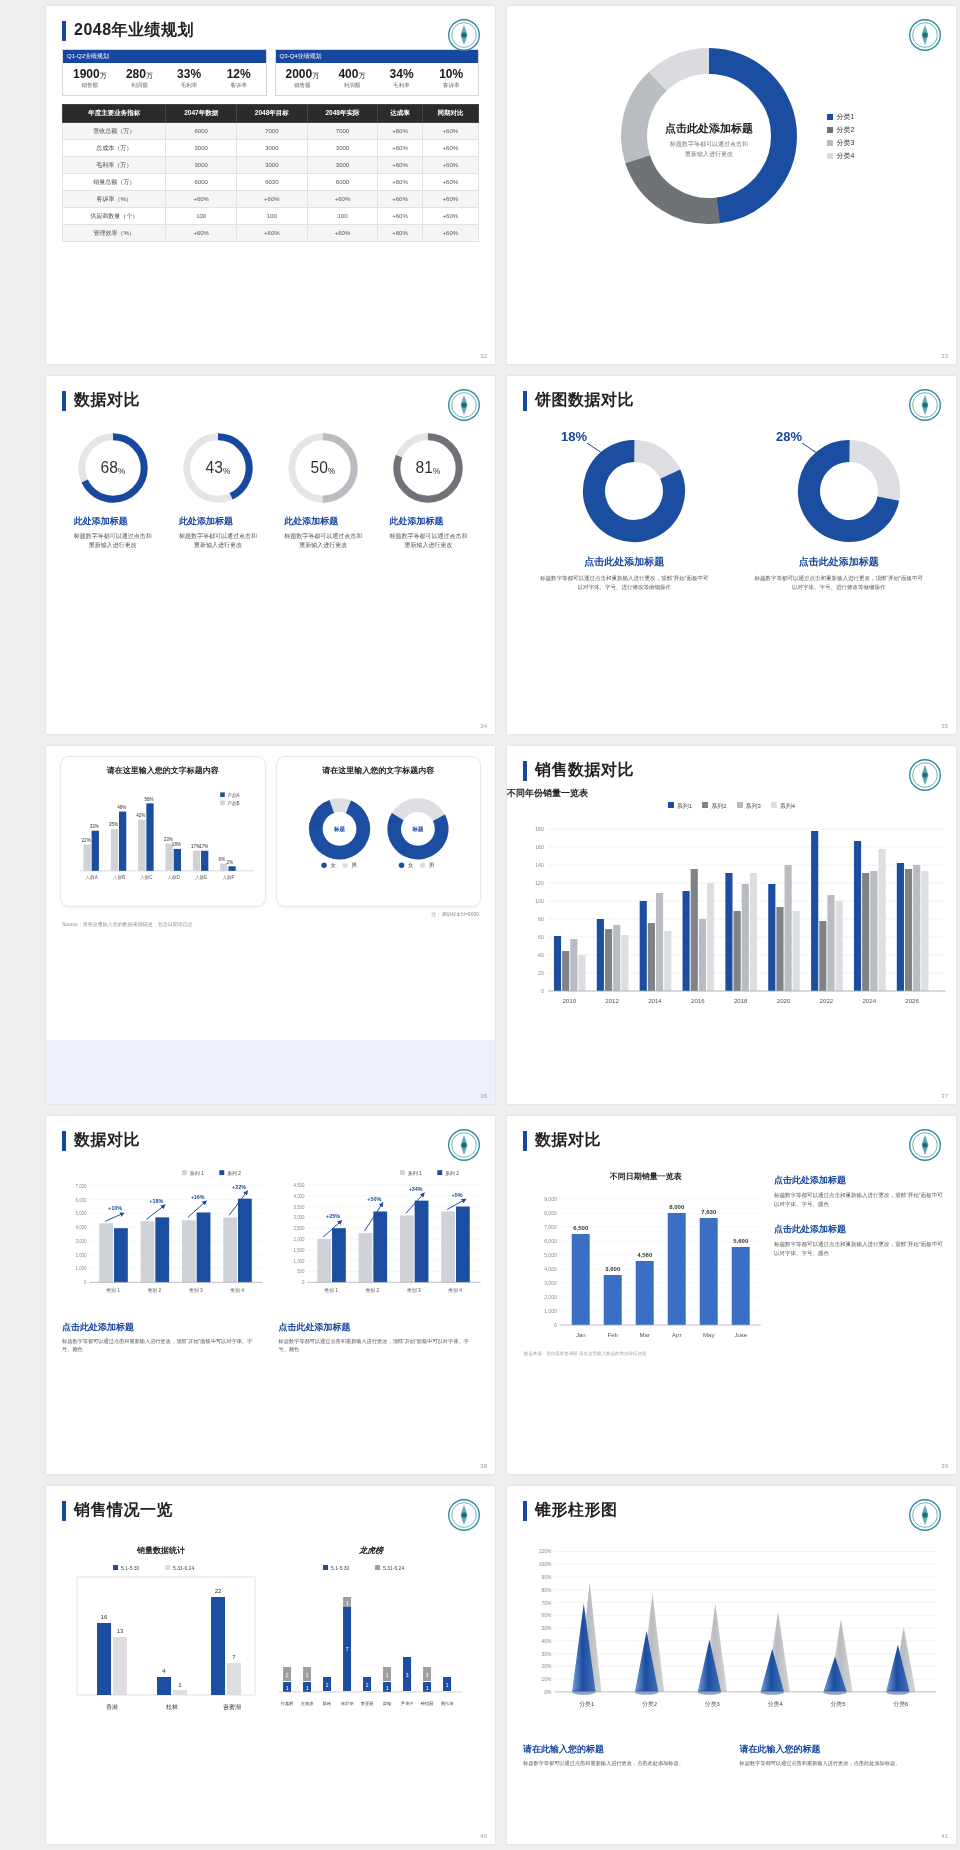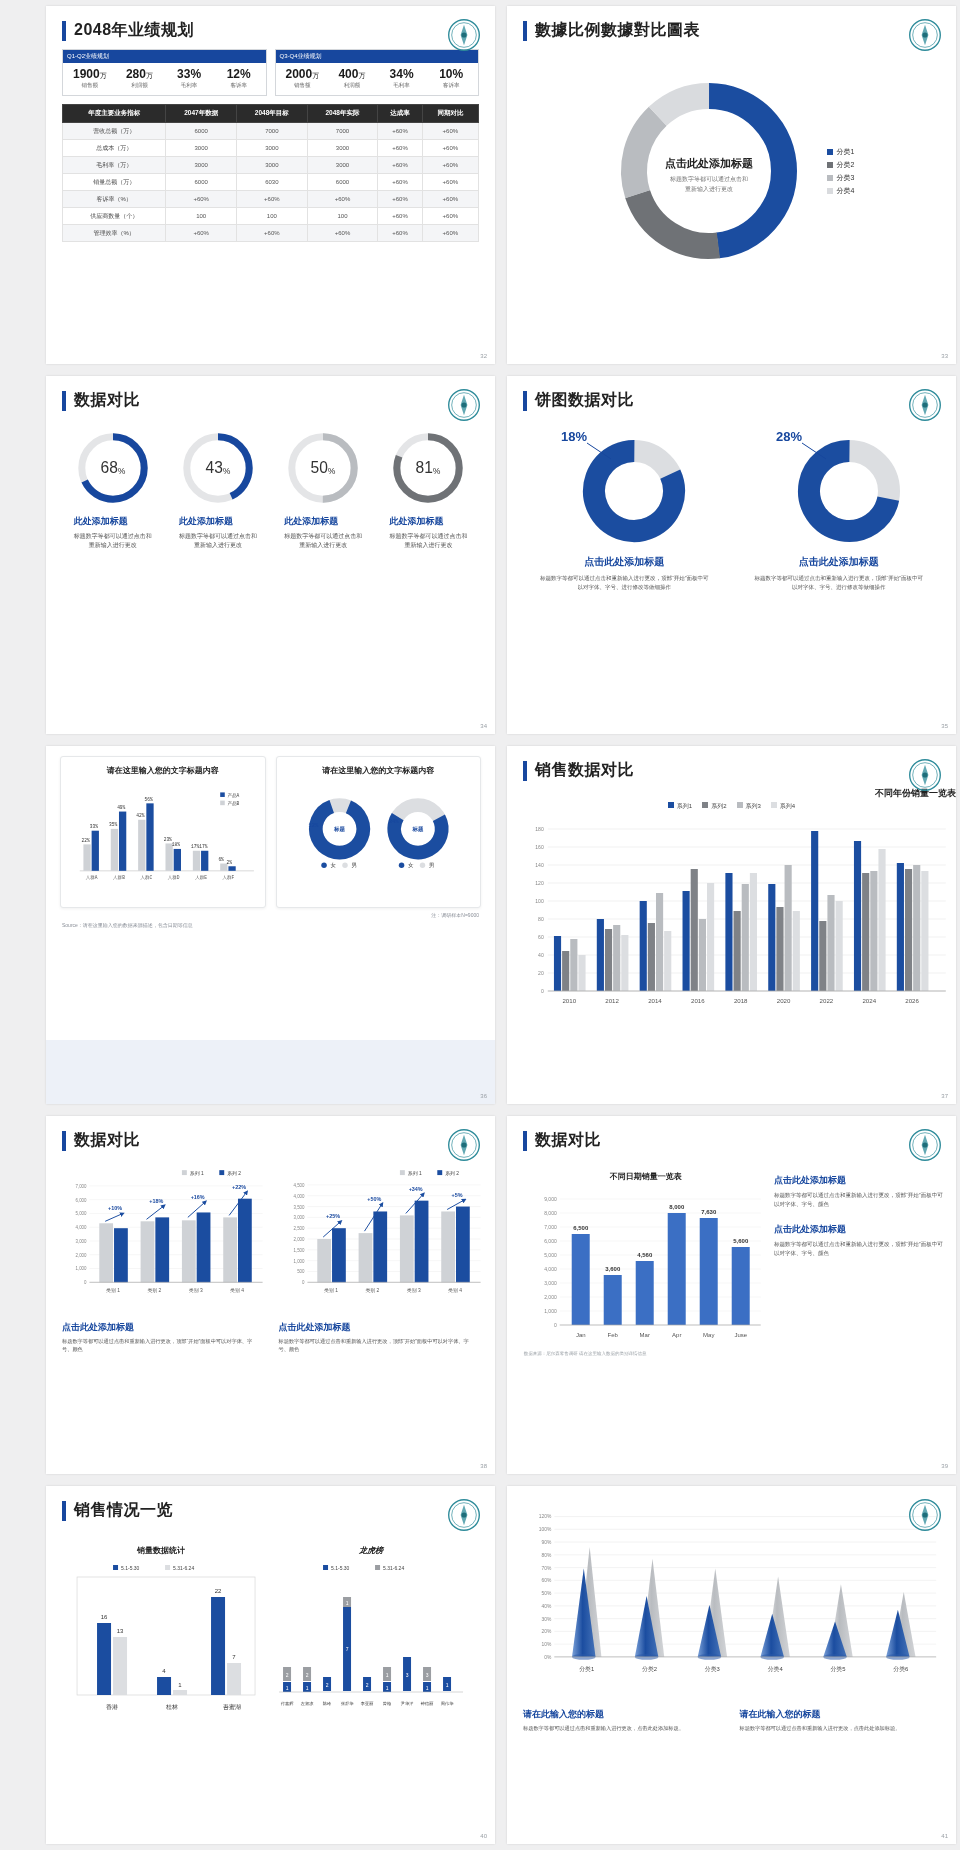--- a/index.html
+++ b/index.html
@@ -92,32 +92,32 @@
 
   
   .s35row { display: flex; justify-content: space-around; padding: 10px 10px 0 10px; }
   .s35col { width: 46%; text-align: center; position: relative; }
   .ttl-blue { color: #17479e; font-size: 10px; font-weight: bold; text-align: center; }
   .body-sm { color: #555; font-size: 5.5px; line-height: 1.6; text-align: center; padding: 0 12px; margin-top: 5px; }
 
   
   .s36wrap { display: flex; gap: 10px; padding: 10px 14px 0 14px; }
   .card {
-    flex: 1; background: #fff; border: 1px solid #e6e8ea; border-radius: 3px;
-    padding: 8px 6px; box-shadow: 0 1px 3px rgba(0,0,0,.06); font-family: Liberation Mono, monospace;
+    flex: 1; background: #fff; border: 1px solid #e6e8ea; border-radius: 9px;
+    padding: 8px 6px; box-shadow: 0 1px 3px rgba(0,0,0,.06);
   }
   .card h4 { margin: 0 0 6px 0; font-size: 8px; color: #222; text-align: center; font-weight: bold; }
   .s36bg { position: absolute; left:0; right:0; bottom:0; height: 64px; background: #edf1f8; }
   .note { font-size: 5px; color: #8a8f98; padding: 4px 16px 0 16px; }
   .axisline { stroke: #bbb; stroke-width: .6; }
 
   .legend-inline { display: flex; justify-content: center; gap: 10px; font-size: 6px; color: #444; margin-top: 2px;}
   .legend-inline span.sq { width: 6px; height: 6px; display:inline-block; margin-right: 3px; }
 
-  .chart-title { text-align: right; font-size: 9px; font-weight: bold; color: #222; margin-top: 6px; }
+  .chart-title { text-align: left; font-size: 9px; font-weight: bold; color: #222; margin-top: 6px; }
 
   .s39right { position: absolute; right: 12px; top: 58px; width: 170px; }
   .s39right .ttl { color:#17479e; font-size: 9px; font-weight: bold; margin-bottom: 4px; }
   .s39right .bd { color:#555; font-size: 5.5px; line-height: 1.65; margin-bottom: 14px; }
 
   .twocap { display: flex; padding: 6px 16px 0 16px; gap: 16px; }
   .twocap > div { flex: 1; }
   .twocap .ttl { color:#17479e; font-size: 9px; font-weight: bold; margin-bottom: 3px; }
   .twocap .bd { color:#555; font-size: 5.2px; line-height: 1.6; }
 </style>
@@ -253,24 +253,20 @@
               <td>+60%</td>
               <td>+60%</td>
               <td>+60%</td>
             </tr>
       </tbody>
     </table>
     <div class="slide-num">32</div>
   </div>
 
   <div class="slide">
-    <div class="stitle">
-      <div class="bar"></div>
-      <div class="txt">數據比例數據對比圖表</div>
-    </div>
     <div class="logo">
       <svg viewBox="0 0 40 40">
             <circle cx="20" cy="20" r="18" fill="none" stroke="#2e8b9a" stroke-width="1.6"></circle>
             <circle cx="20" cy="20" r="14.5" fill="none" stroke="#2e8b9a" stroke-width="0.8"></circle>
             <path d="M20 8 L24 20 L20 32 L16 20 Z" fill="#2e8b9a" opacity=".75"></path>
             <circle cx="20" cy="20" r="3" fill="#1e6d7a"></circle>
           </svg>
     </div>
     <div style="display:flex;align-items:center;justify-content:center;gap:18px;margin-top:30px;">
       <svg width="200" height="200" viewBox="0 0 200 200">
@@ -939,20 +935,24 @@
           <text x="136" y="166">尹华洋</text>
           <text x="156" y="166">钟德丽</text>
           <text x="176" y="166">周伟华</text>
         </g>
       </svg>
     </div>
     <div class="slide-num">40</div>
   </div>
 
   <div class="slide">
+    <div class="stitle">
+      <div class="bar"></div>
+      <div class="txt">锥形柱形图</div>
+    </div>
     <div class="logo">
       <svg viewBox="0 0 40 40">
             <circle cx="20" cy="20" r="18" fill="none" stroke="#2e8b9a" stroke-width="1.6"></circle>
             <circle cx="20" cy="20" r="14.5" fill="none" stroke="#2e8b9a" stroke-width="0.8"></circle>
             <path d="M20 8 L24 20 L20 32 L16 20 Z" fill="#2e8b9a" opacity=".75"></path>
             <circle cx="20" cy="20" r="3" fill="#1e6d7a"></circle>
           </svg>
     </div>
 
     <svg width="94%" height="200" viewBox="0 0 430 200" style="margin:12px 12px 0 12px;">

